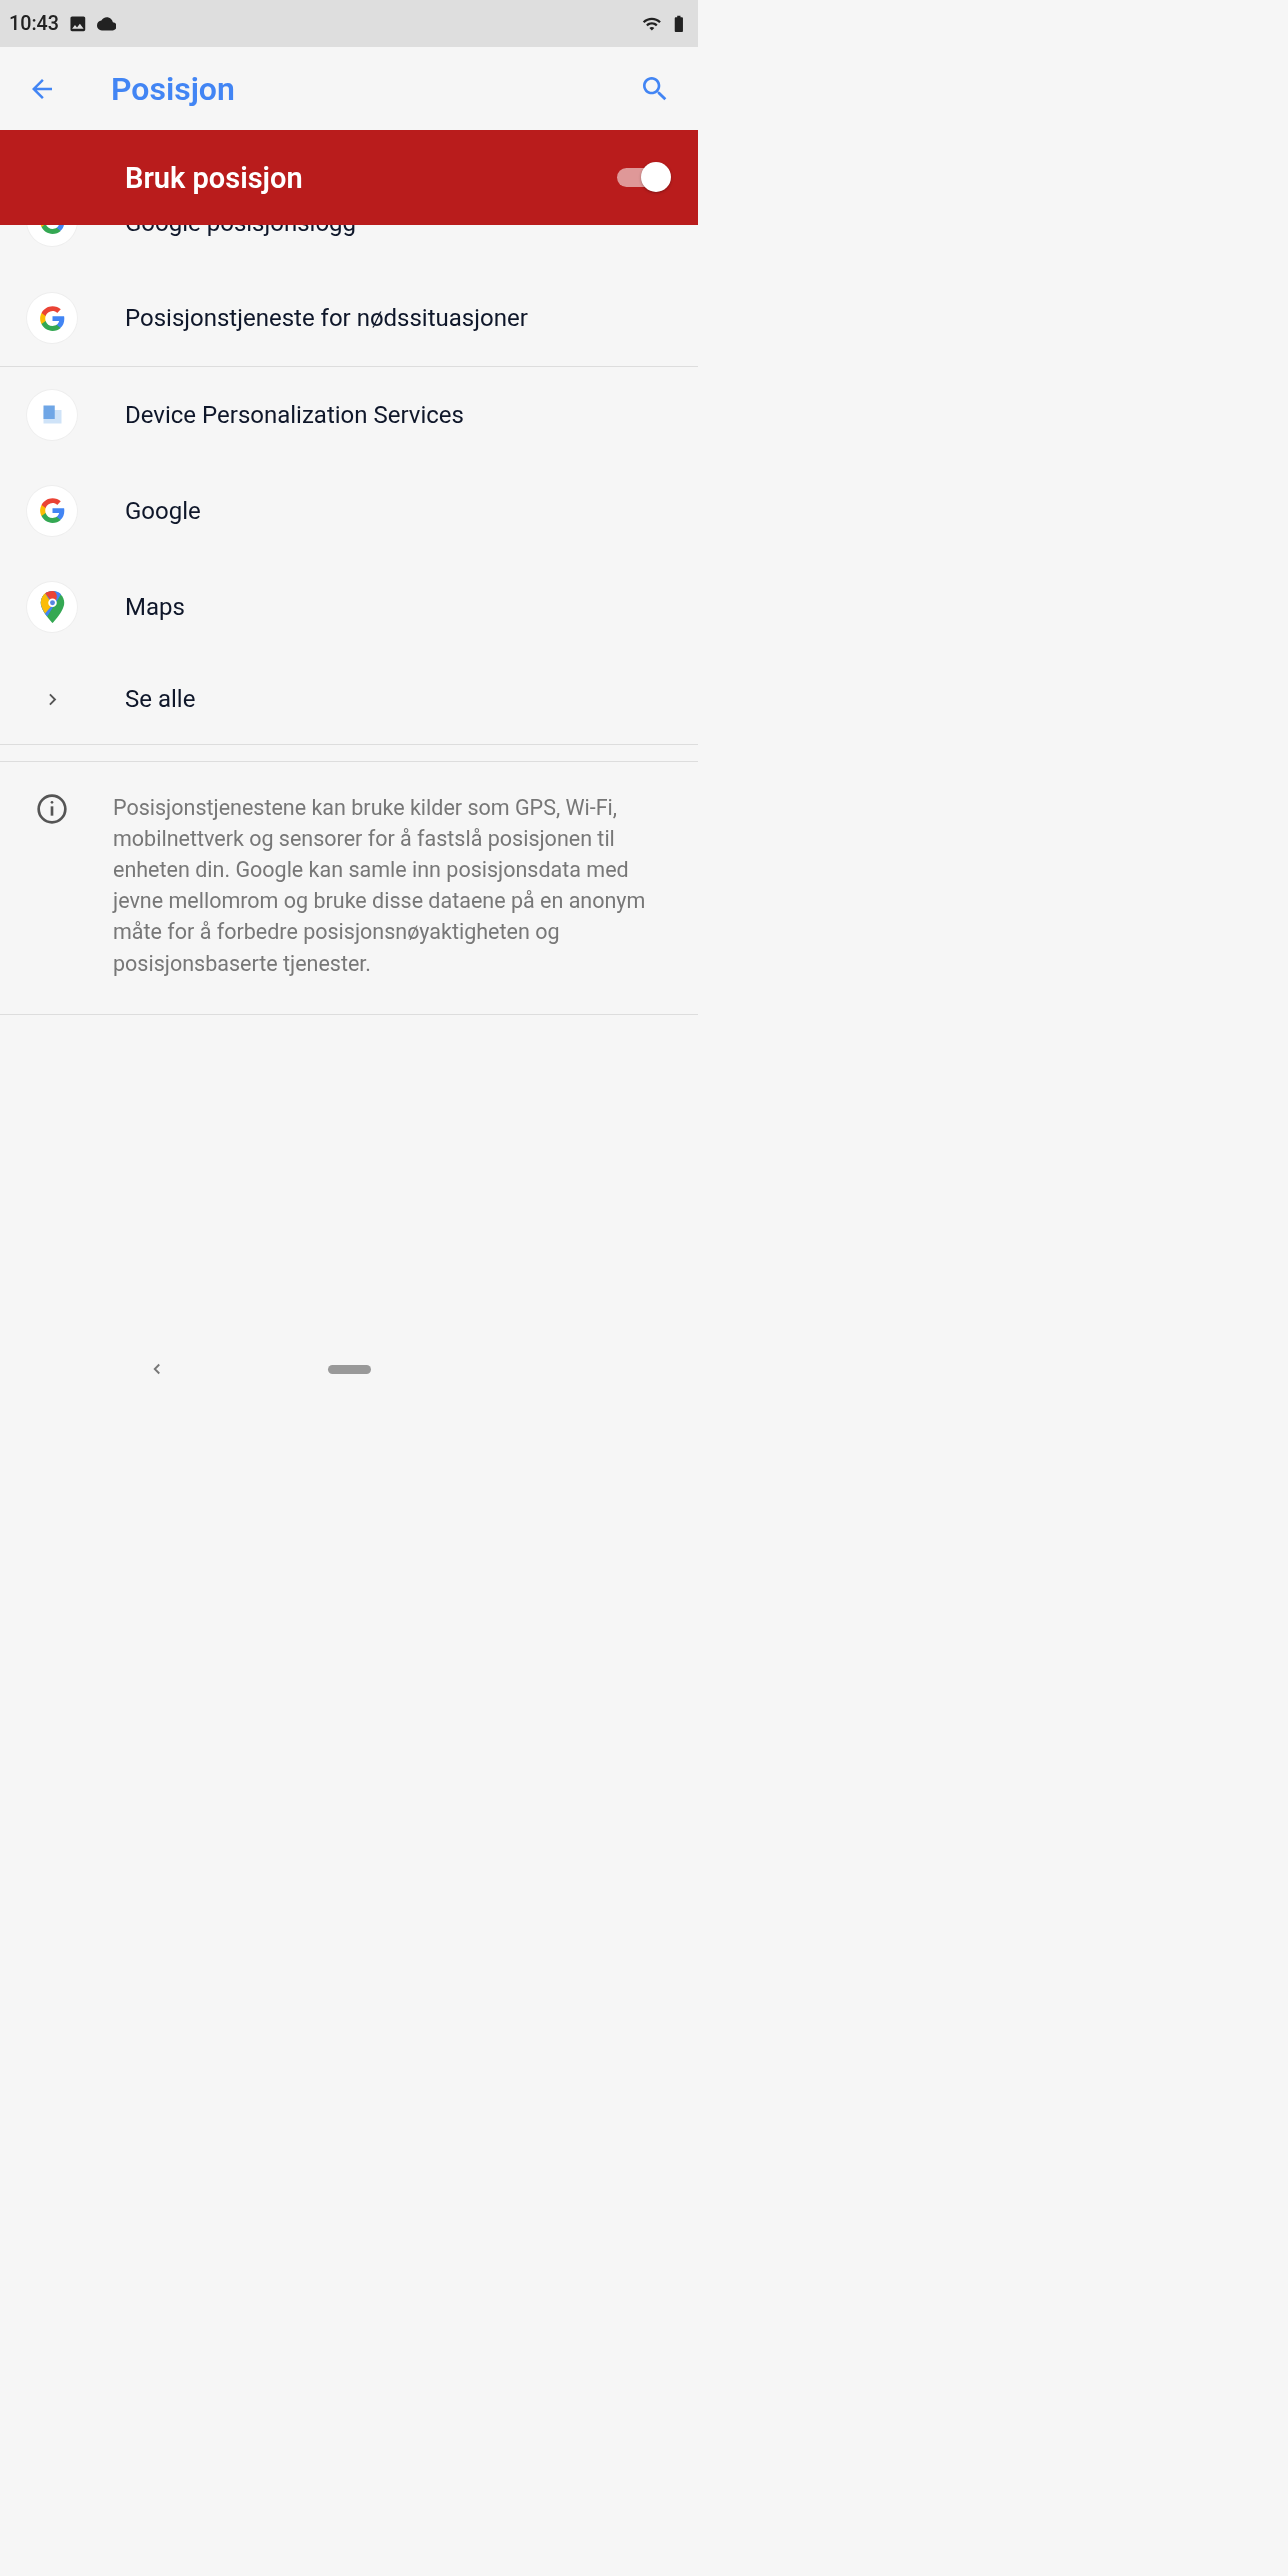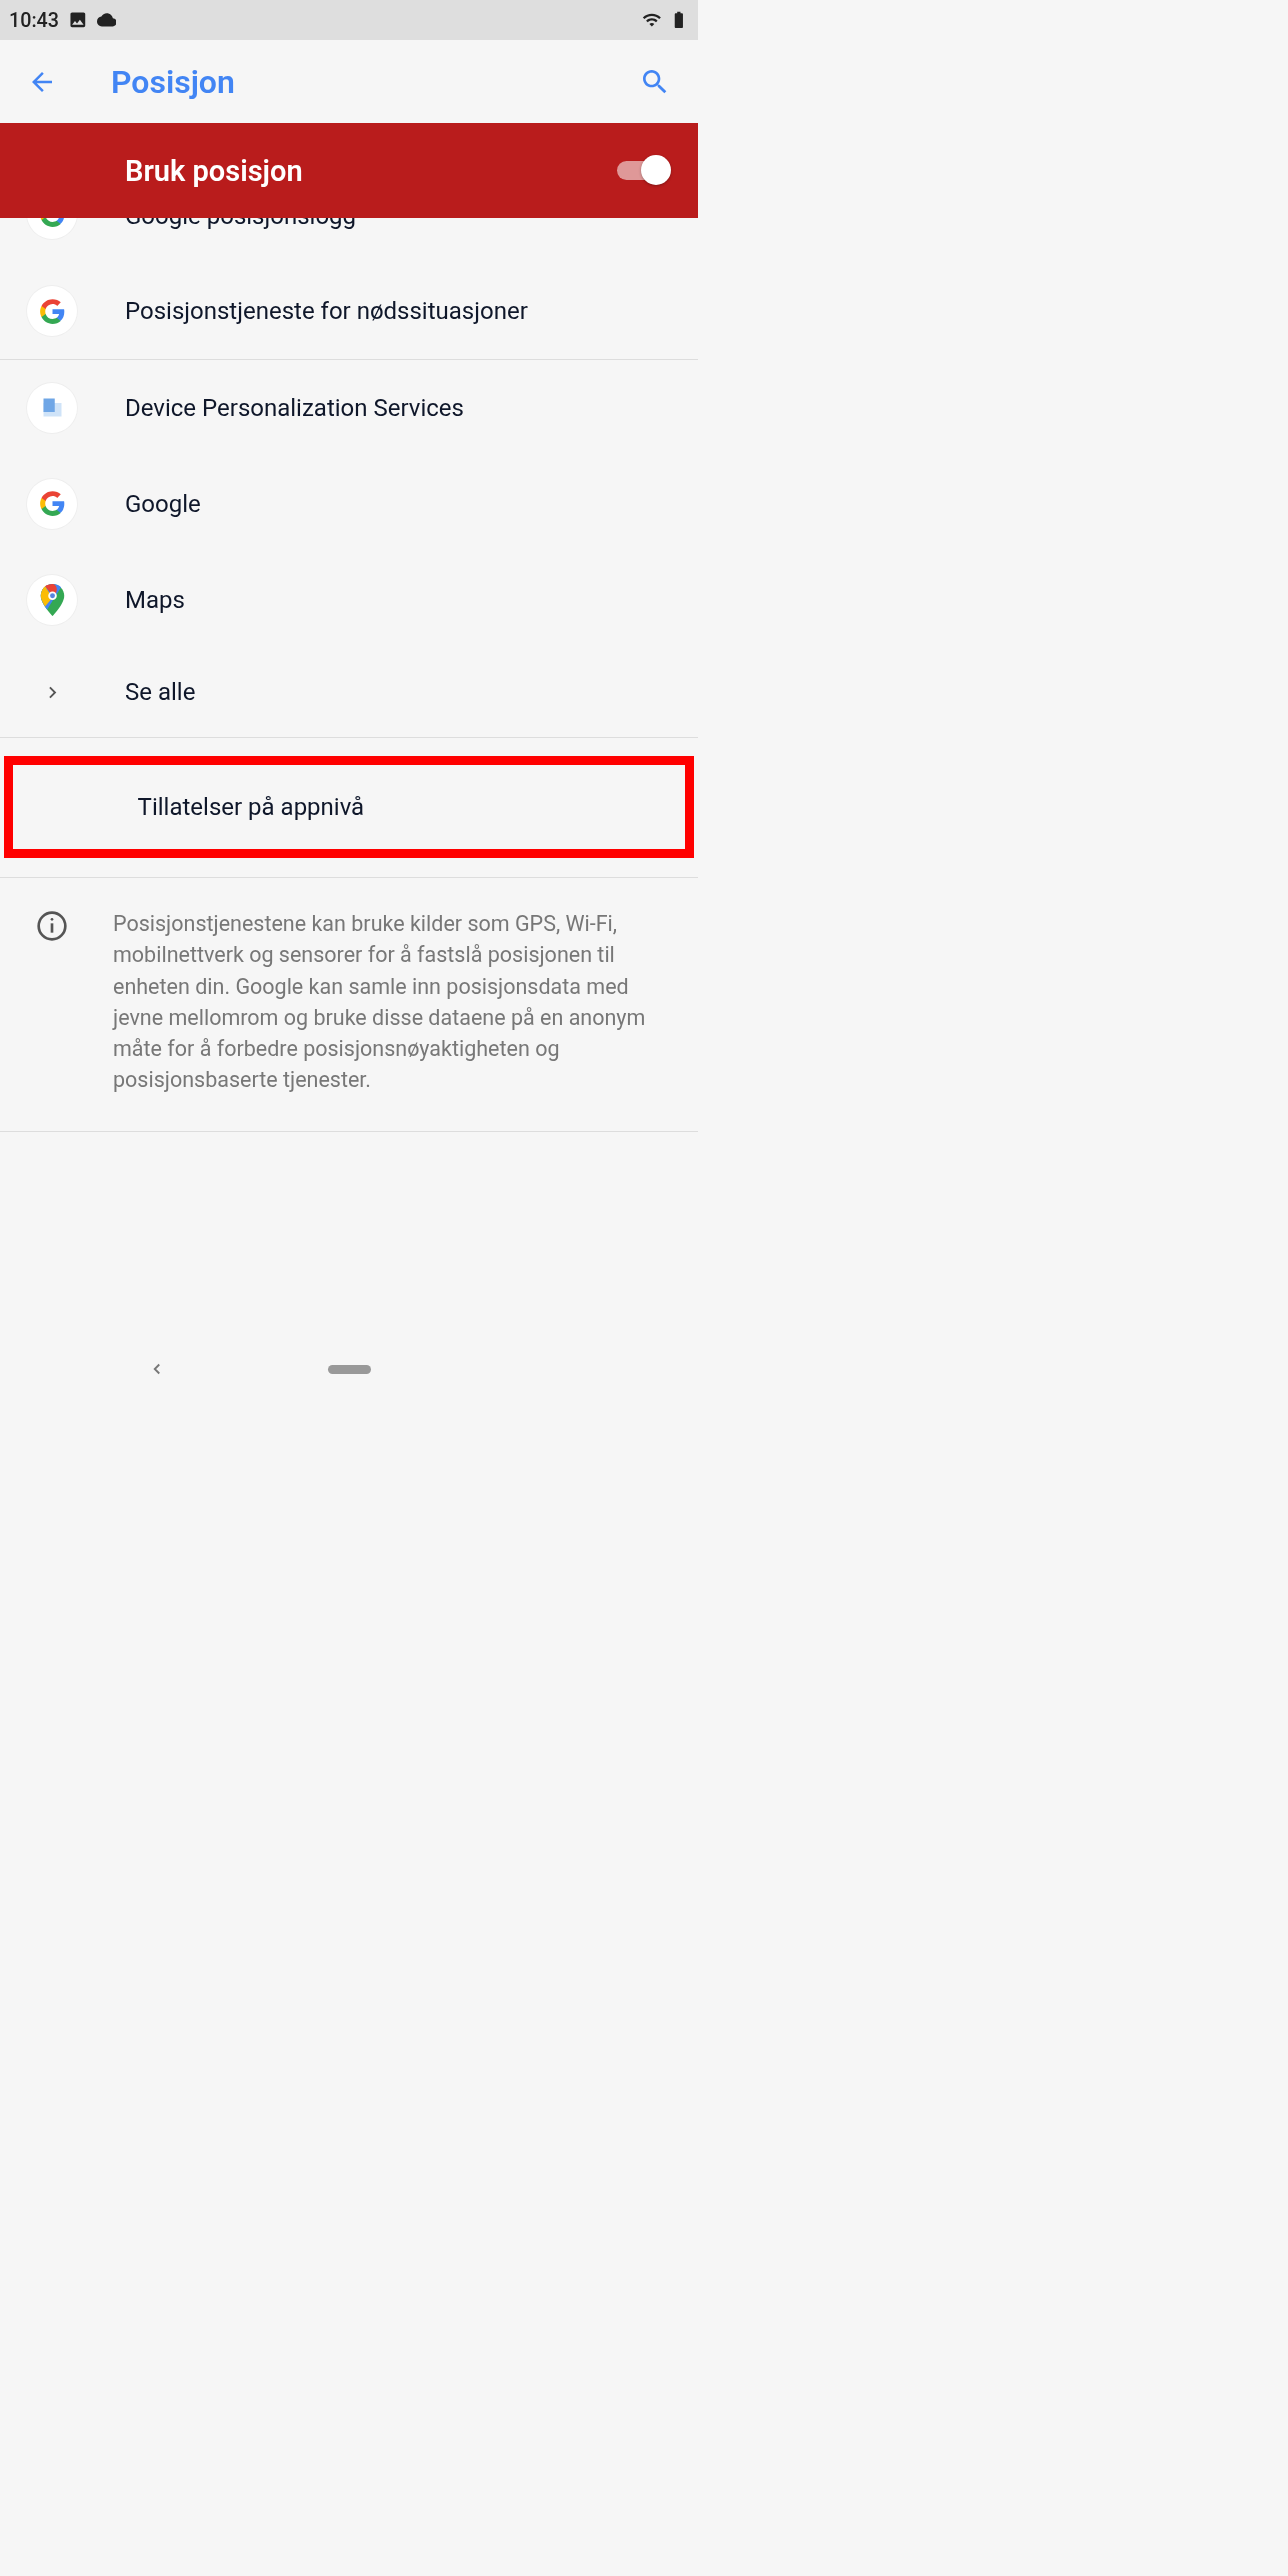--- a/index.html
+++ b/index.html
@@ -6,21 +6,21 @@
   body {
     width: 698px;
     height: 1395px;
     background: #f6f6f6;
     font-family: Roboto, "Helvetica Neue", Arial, sans-serif;
     display: flex;
     flex-direction: column;
     overflow: hidden;
   }
   .status-bar {
-    height: 40px;
+    height: 47px;
     background: #dedede;
     display: flex;
     align-items: center;
     padding: 0 9px;
     font-size: 19.7px;
     color: #222;
     font-weight: 500;
   }
   .status-left { display: flex; align-items: center; gap: 9px; }
   .status-right { margin-left: auto; display: flex; align-items: center; gap: 7.2px; }
@@ -274,26 +274,20 @@
     <div class="chevron-slot">
       <svg width="23" height="23" viewBox="0 0 24 24" fill="#555">
           <path d="M8.59 16.59L13.17 12 8.59 7.41 10 6l6 6-6 6-1.41-1.41z"></path>
         </svg>
     </div>
     <span class="item-text">Se alle</span>
   </div>
 
   <div class="divider"></div>
 
-  <div class="highlighted">
-    <div class="list-item" style="min-height:84px;">
-      <div class="icon-spacer"></div>
-      <span class="item-text">Tillatelser på appnivå</span>
-    </div>
-  </div>
 
 
   <div class="divider" style="margin-top:16px;"></div>
 
   <div class="info-block">
     <div class="chevron-slot" style="align-items:flex-start;margin-top:1.8px;">
       <svg width="32" height="32" viewBox="0 0 24 24" fill="none" stroke="#555" stroke-width="2">
           <circle cx="12" cy="12" r="10"></circle>
           <line x1="12" y1="10" x2="12" y2="17"></line>
           <circle cx="12" cy="7" r="1" fill="#555" stroke="none"></circle>

